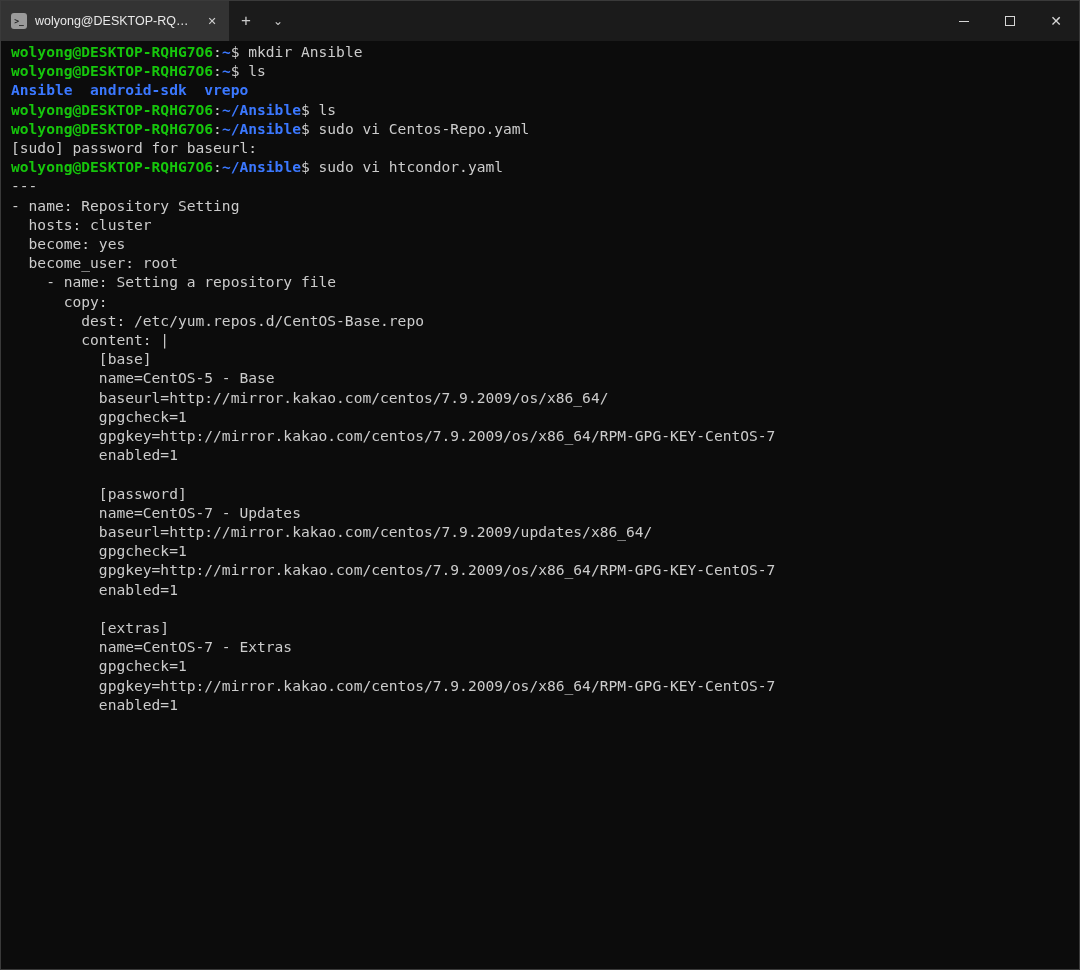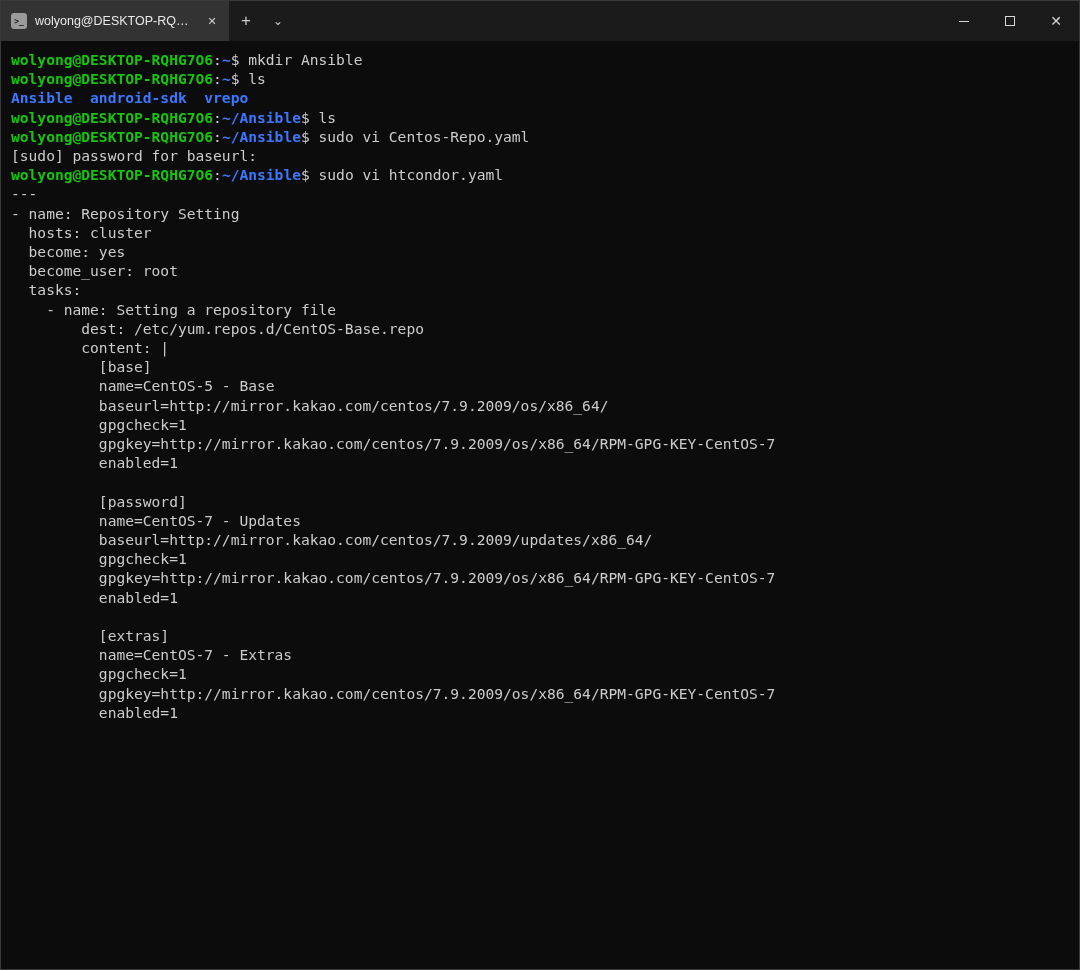--- a/index.html
+++ b/index.html
@@ -76,21 +76,21 @@
     color: #d6d6d6;
     font-family: "Liberation Sans", sans-serif;
     font-size: 13px;
   }
   .win-btn.minimize span { display: block; width: 10px; height: 1px; background: #d6d6d6; }
   .win-btn.maximize span { display: block; width: 10px; height: 10px; border: 1px solid #d6d6d6; }
   .win-btn.close { font-size: 14px; }
 
   
   .terminal {
-    padding: 9px 8px 0 10px;
+    padding: 1px 8px 0 10px;
     font-size: 14.6px;
     line-height: 19.2px;
     color: #cccccc;
     cursor: text;
     height: 930px;
   }
   .term-line {
     white-space: pre;
     min-height: 19.2px;
   }
@@ -142,22 +142,22 @@
       <div class="term-line"><span class="seg-blue">Ansible  android-sdk  vrepo</span></div>
       <div class="term-line"><span class="seg-green">wolyong@DESKTOP-RQHG7O6</span><span class="seg-fg">:</span><span class="seg-blue">~/Ansible</span><span class="seg-fg">$ ls</span></div>
       <div class="term-line"><span class="seg-green">wolyong@DESKTOP-RQHG7O6</span><span class="seg-fg">:</span><span class="seg-blue">~/Ansible</span><span class="seg-fg">$ sudo vi Centos-Repo.yaml</span></div>
       <div class="term-line"><span class="seg-fg">[sudo] password for baseurl:</span></div>
       <div class="term-line"><span class="seg-green">wolyong@DESKTOP-RQHG7O6</span><span class="seg-fg">:</span><span class="seg-blue">~/Ansible</span><span class="seg-fg">$ sudo vi htcondor.yaml</span></div>
       <div class="term-line"><span class="seg-fg">---</span></div>
       <div class="term-line"><span class="seg-fg">- name: Repository Setting</span></div>
       <div class="term-line"><span class="seg-fg">  hosts: cluster</span></div>
       <div class="term-line"><span class="seg-fg">  become: yes</span></div>
       <div class="term-line"><span class="seg-fg">  become_user: root</span></div>
-      <div class="term-line"><span class="seg-fg">  tasks:</span></div>
       <div class="term-line"><span class="seg-fg">    - name: Setting a repository file</span></div>
+      <div class="term-line"><span class="seg-fg">      copy:</span></div>
       <div class="term-line"><span class="seg-fg">        dest: /etc/yum.repos.d/CentOS-Base.repo</span></div>
       <div class="term-line"><span class="seg-fg">        content: |</span></div>
       <div class="term-line"><span class="seg-fg">          [base]</span></div>
       <div class="term-line"><span class="seg-fg">          name=CentOS-5 - Base</span></div>
       <div class="term-line"><span class="seg-fg">          baseurl=http://mirror.kakao.com/centos/7.9.2009/os/x86_64/</span></div>
       <div class="term-line"><span class="seg-fg">          gpgcheck=1</span></div>
       <div class="term-line"><span class="seg-fg">          gpgkey=http://mirror.kakao.com/centos/7.9.2009/os/x86_64/RPM-GPG-KEY-CentOS-7</span></div>
       <div class="term-line"><span class="seg-fg">          enabled=1</span></div>
       <div class="term-line"></div>
       <div class="term-line"><span class="seg-fg">          [password]</span></div>

